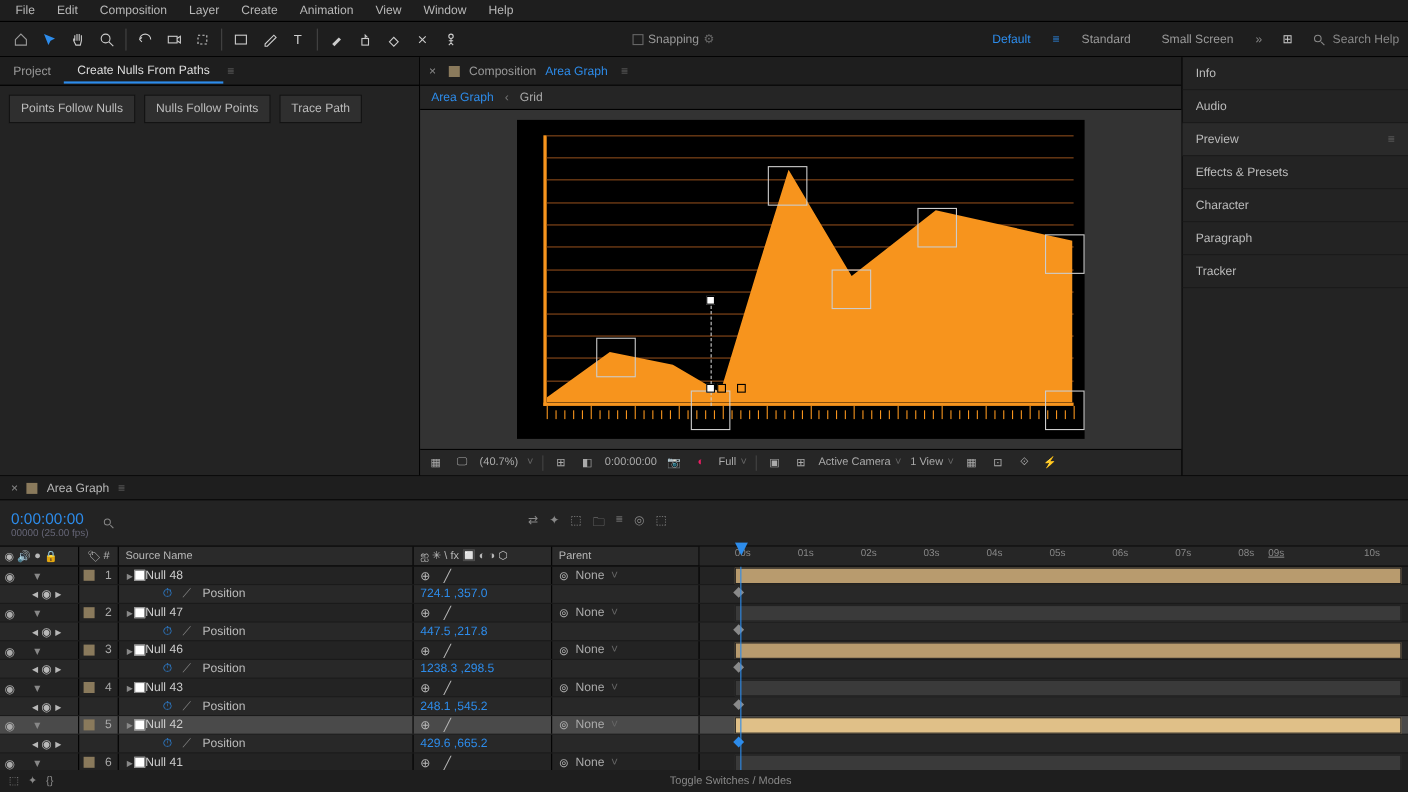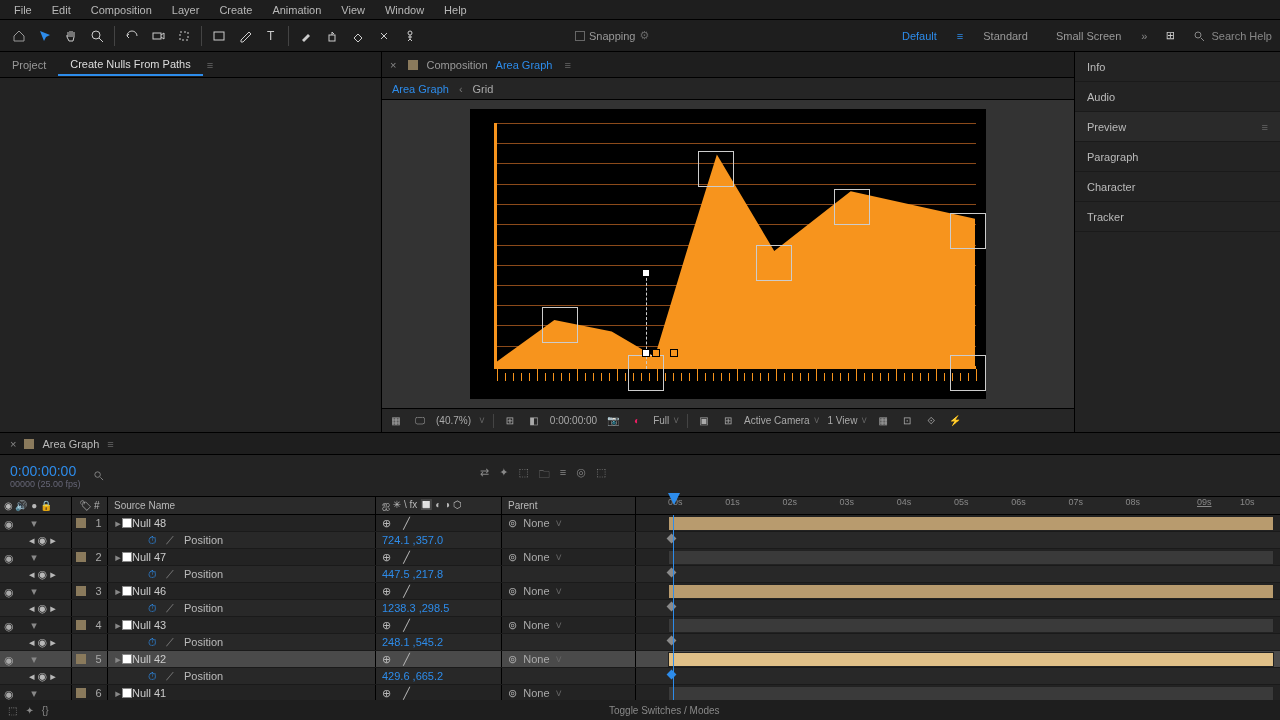--- a/index.html
+++ b/index.html
@@ -250,20 +250,25 @@
   </div>
 </div>
 
 <div class="main">
 
   <div class="left-panel">
     <div class="panel-tabs">
       <div class="panel-tab">Project</div>
       <div class="panel-tab active">Create Nulls From Paths</div>
       <span style="margin-left:4px;color:#666">≡</span>
+    </div>
+    <div class="cnfp-buttons">
+      <button class="cnfp-btn">Points Follow Nulls</button>
+      <button class="cnfp-btn">Nulls Follow Points</button>
+      <button class="cnfp-btn">Trace Path</button>
     </div>
   </div>
 
   <div class="comp-panel">
     <div class="comp-header">
       <span class="x">×</span>
       <div class="sq"></div>
       <span class="lbl">Composition</span>
       <span class="name">Area Graph</span>
       <span style="margin-left:4px;color:#666">≡</span>
@@ -410,24 +415,27 @@
         <span>Info</span>
       </div>
     <div class="rp-item">
         <span>Audio</span>
       </div>
     <div class="rp-item active">
         <span>Preview</span>
         <span class="menu">≡</span>
       </div>
     <div class="rp-item">
-        <span>Paragraph</span>
+        <span>Effects &amp; Presets</span>
       </div>
     <div class="rp-item">
         <span>Character</span>
+      </div>
+    <div class="rp-item">
+        <span>Paragraph</span>
       </div>
     <div class="rp-item">
         <span>Tracker</span>
       </div>
   </div>
 </div>
 
 <div class="timeline">
   <div class="tl-header">
     <span class="x">×</span>
@@ -478,21 +486,21 @@
       <div class="time-ruler" id="timeRuler">
           <div class="time-tick" style="left: 32px;">00s</div>
           <div class="time-tick" style="left: 89.2px;">01s</div>
           <div class="time-tick" style="left: 146.4px;">02s</div>
           <div class="time-tick" style="left: 203.6px;">03s</div>
           <div class="time-tick" style="left: 260.8px;">04s</div>
           <div class="time-tick" style="left: 318px;">05s</div>
           <div class="time-tick" style="left: 375.2px;">06s</div>
           <div class="time-tick" style="left: 432.4px;">07s</div>
           <div class="time-tick" style="left: 489.6px;">08s</div>
-          <div class="time-tick" style="left: 561px; text-decoration: underline;">09s</div>
+          <div class="time-tick" style="left: 517px; text-decoration: underline;">09s</div>
           <div class="time-tick" style="left: 604px;">10s</div>
         </div>
     </div>
   </div>
   <div class="layers" id="layerList">
     <div class="layer-row">
       <div class="col-a">
           <span class="eye">◉</span>
           <span style="width:10px"></span>
           <span class="tw">▾</span>

